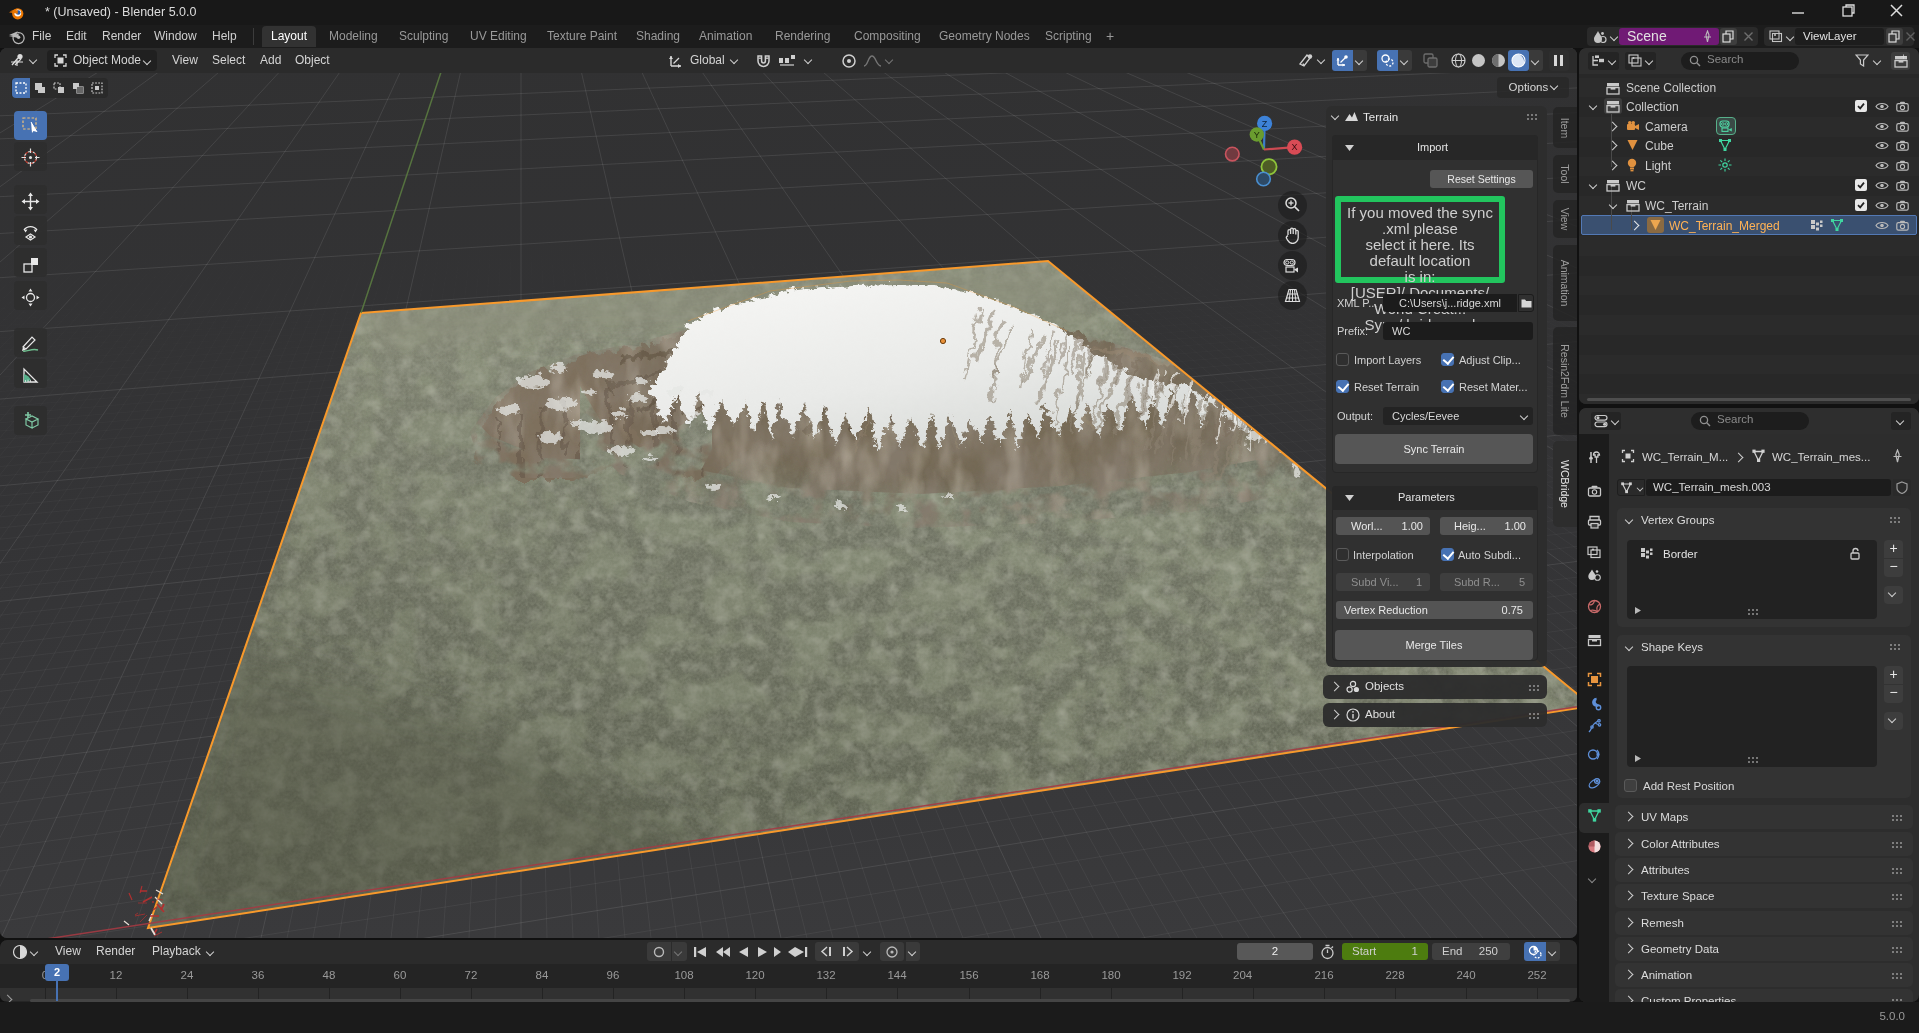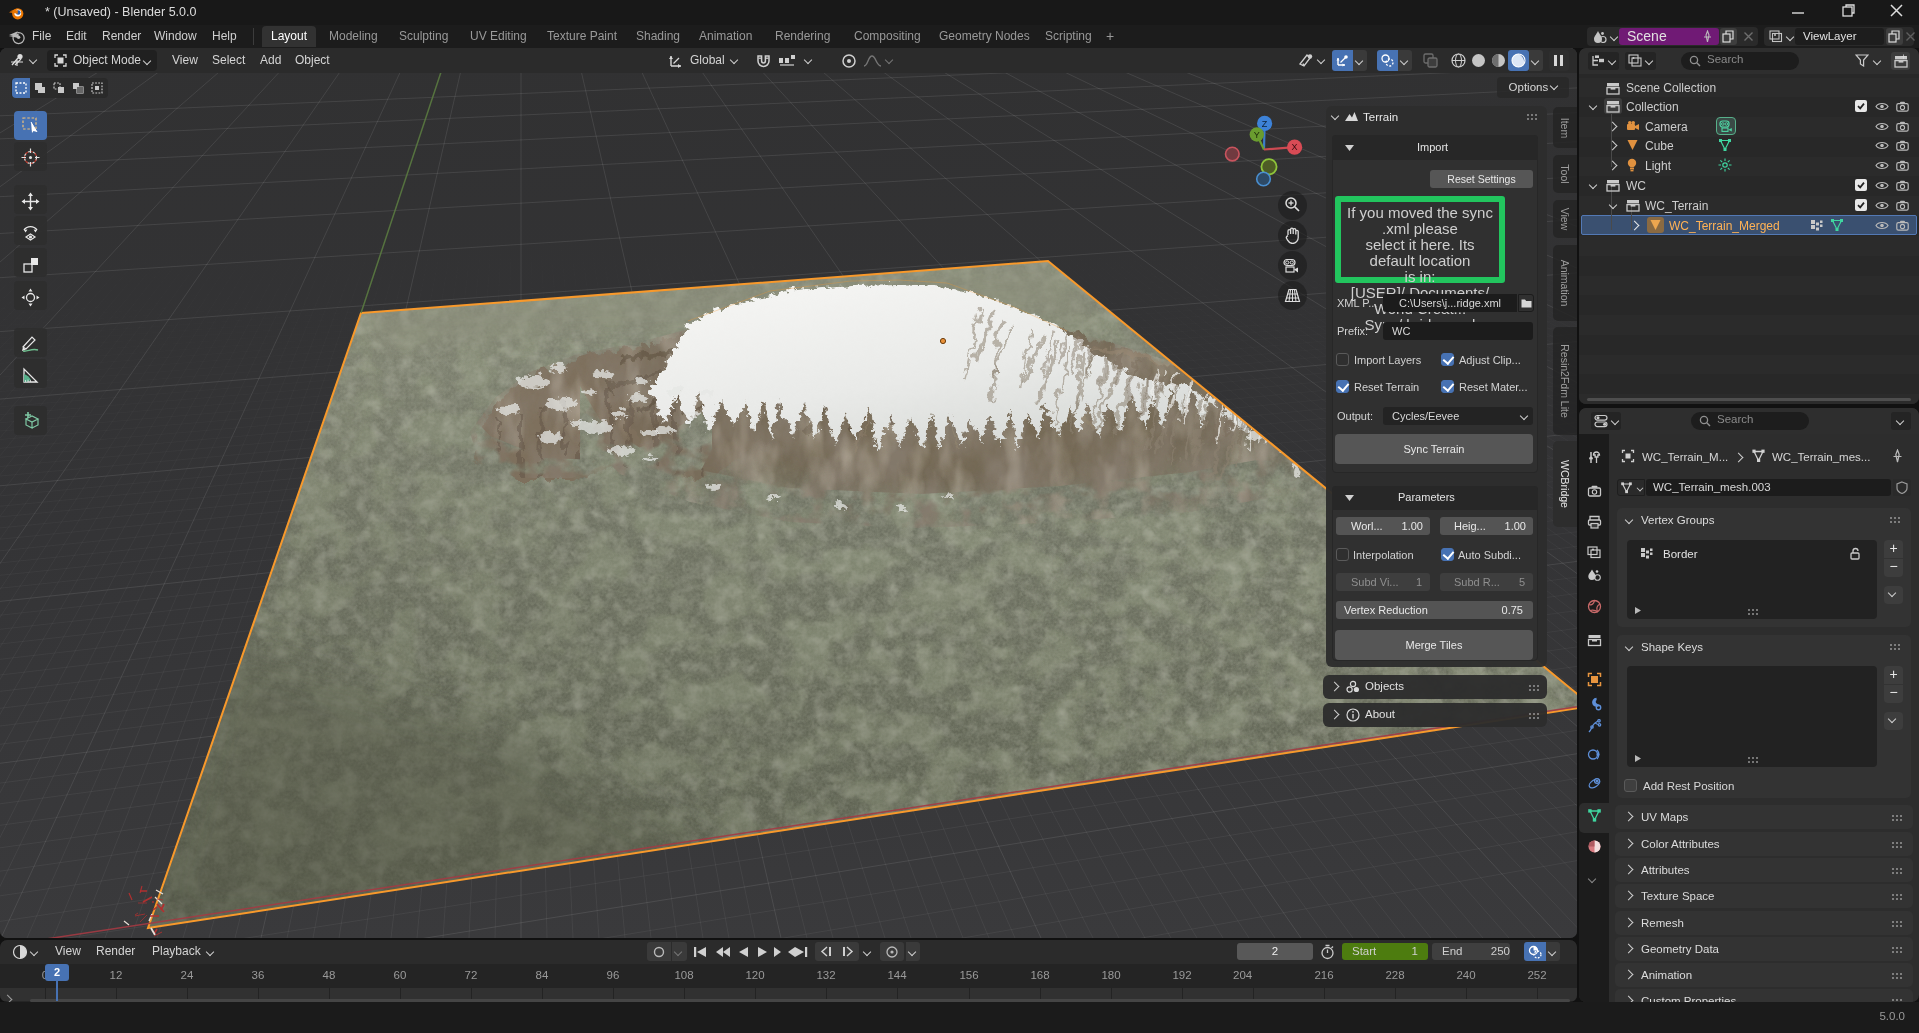--- a/index.html
+++ b/index.html
@@ -1465,21 +1465,21 @@
     </svg>
     <div class="abs" style="left:905px;top:2px;width:14px;height:19px;background:#3a3a3a;border-radius:0 3px 3px 0;margin-left:1px">
       <span class="chevd" style="position:absolute;left:3px;top:7px"></span>
     </div>
     <div class="abs" style="left:1237px;top:3px;width:76px;height:17px;background:#585858;border-radius:3px;color:#f0f0f0;font-size:11.5px;text-align:center;line-height:17px">2</div>
     <svg class="abs" style="left:1320px;top:4px" width="15" height="16" viewBox="0 0 15 16">
       <circle cx="7.5" cy="9" r="5.5" fill="none" stroke="#c9c9c9" stroke-width="1.3"></circle>
       <path d="M7.5 9 V5.5 M7.5 1 h0 M5.5 1.5 h4 M11.5 4 l1.5 -1.5" stroke="#c9c9c9" stroke-width="1.3"></path>
     </svg>
     <div class="abs" style="left:1342px;top:3px;width:86px;height:17px;background:#4d7c0f;border-radius:3px;color:#cfcfcf;font-size:11.5px;line-height:17px"><span style="margin-left:10px">Start</span><span style="float:right;margin-right:10px">1</span></div>
-    <div class="abs" style="left:1432px;top:3px;width:78px;height:17px;background:#3f3f3f;border-radius:3px;color:#cfcfcf;font-size:11.5px;line-height:17px"><span style="margin-left:10px">End</span><span style="float:right;margin-right:0">250</span></div>
+    <div class="abs" style="left:1432px;top:3px;width:78px;height:17px;background:#3f3f3f;border-radius:3px;color:#cfcfcf;font-size:11.5px;line-height:17px"><span style="margin-left:10px">End</span><span style="float:right;margin-right:12px">250</span></div>
     <div class="abs" style="left:1524px;top:2px;width:22px;height:19px;background:#4772b3;border-radius:3px 0 0 3px"></div>
     <svg class="abs" style="left:1528px;top:5px" width="14" height="14" viewBox="0 0 14 14">
       <circle cx="5.5" cy="5.5" r="4" fill="none" stroke="#fff" stroke-width="1.3"></circle>
       <path d="M5.5 5.5 L5.5 1.5 A4 4 0 0 1 9.5 5.5 Z" fill="#fff"></path>
       <circle cx="9.5" cy="9.5" r="3.5" fill="none" stroke="#fff" stroke-width="1.3" stroke-dasharray="1.8 1.4"></circle>
     </svg>
     <div class="abs" style="left:1546px;top:2px;width:14px;height:19px;background:#3a3a3a;border-radius:0 3px 3px 0">
       <span class="chevd" style="position:absolute;left:3px;top:7px"></span>
     </div>
     <div class="abs" style="left:0;top:24px;width:1577px;height:24px;background:#242424"></div>

